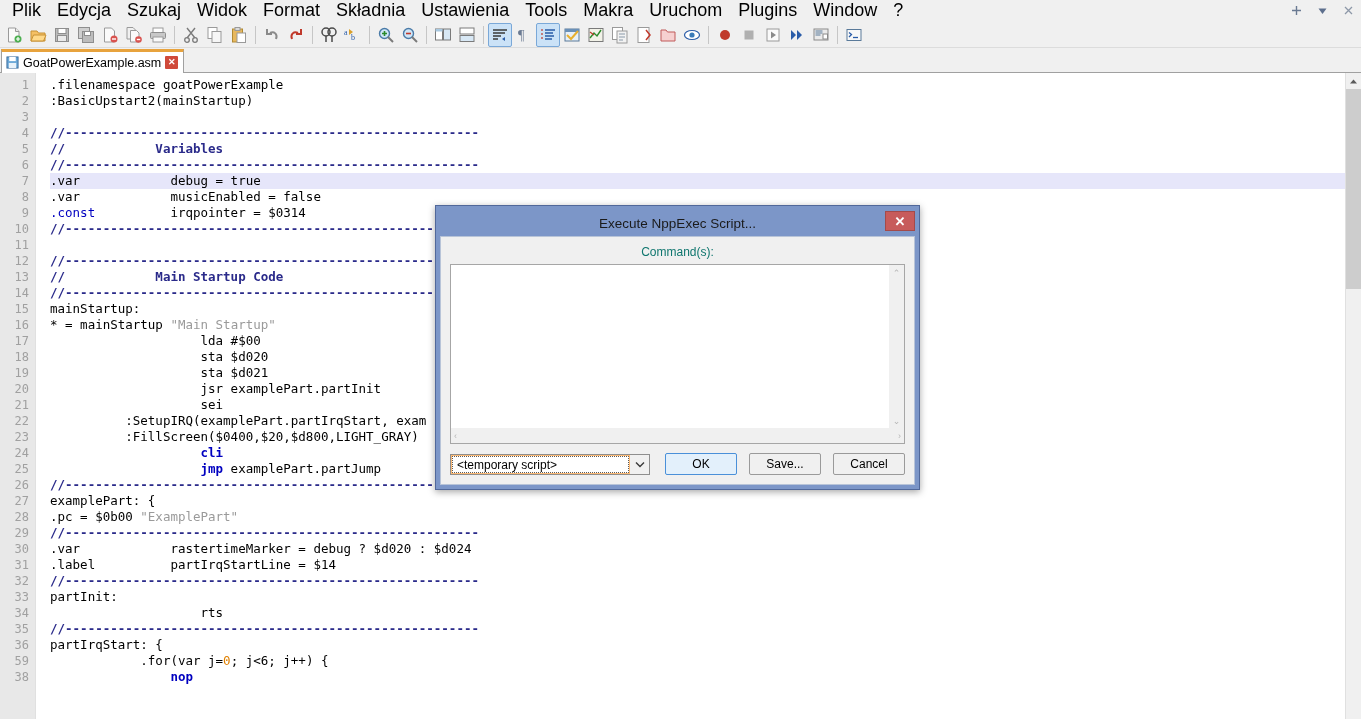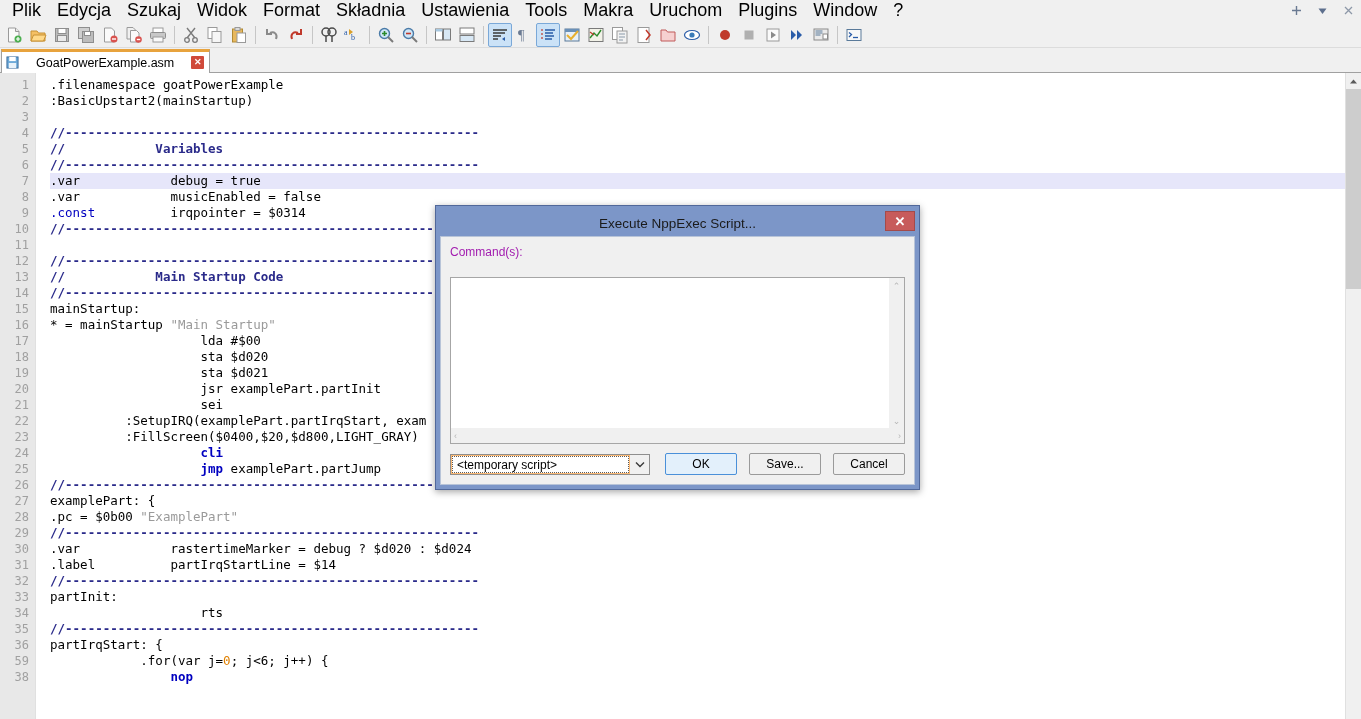--- a/index.html
+++ b/index.html
@@ -55,21 +55,21 @@
   
   .tabbar {
     height: 25px; background: #f0f0f0;
     display: flex; align-items: flex-end;
     border-bottom: 1px solid #a0a0a0;
     flex: 0 0 25px;
     padding-left: 1px;
   }
   .tab {
     height: 24px; display: flex; align-items: center;
-    gap: 17px;
+    gap: 4px;
     padding: 0 5px 0 4px;
     background: #ffffff;
     border: 1px solid #a0a0a0; border-bottom: none;
     border-top: 3px solid #e8a33d;
     font-size: 12.5px; color: #000;
     position: relative; top: 1px;
   }
   .tab .tab-label { white-space: nowrap; }
   .tab-close {
     width: 13px; height: 13px; background: #d04a3a;
@@ -153,21 +153,21 @@
     border: 1px solid #a34a4a;
     color: #fff; font-size: 13px; font-weight: bold;
     display: flex; align-items: center; justify-content: center;
   }
   .dlg-body {
     flex: 1 1 auto; background: #f0f0f0;
     border: 1px solid #b8c4d8;
     padding: 8px 9px 9px 9px;
     display: flex; flex-direction: column;
   }
-  .dlg-label { font-size: 12px; color: #a21caf; margin-bottom: 18px; }
+  .dlg-label { font-size: 12px; color: #0f766e; margin-bottom: 5px; text-align: center; }
   .ta-wrap {
     flex: 1 1 auto; position: relative;
     border: 1px solid #a6a6a6; background: #f0f0f0;
     display: flex; flex-direction: column;
     margin-bottom: 9px;
   }
   .ta-row { flex: 1 1 auto; display: flex; min-height: 0; }
   .ta-field { flex: 1 1 auto; background: #ffffff; border: none; resize: none; outline: none;
     font-family: "DejaVu Sans Mono", monospace; font-size: 12px; padding: 2px 3px; }
   .ta-vs { width: 15px; background: #f0f0f0; display: flex; flex-direction: column; }

